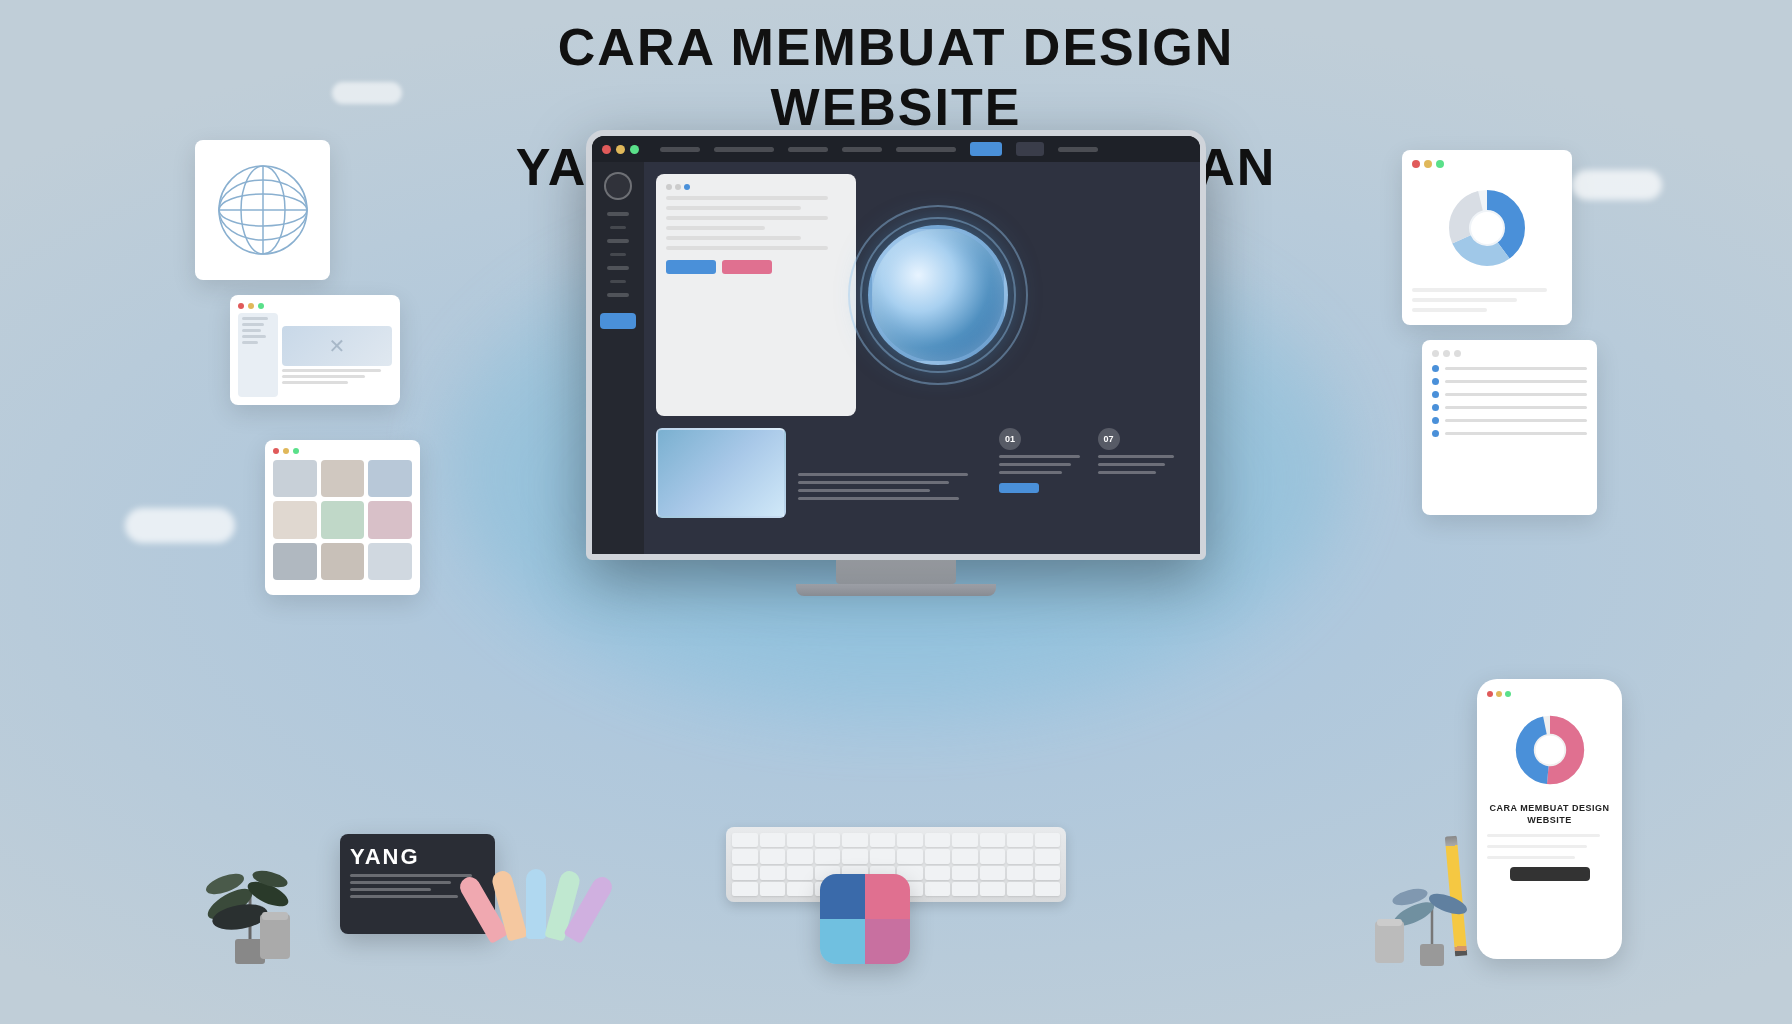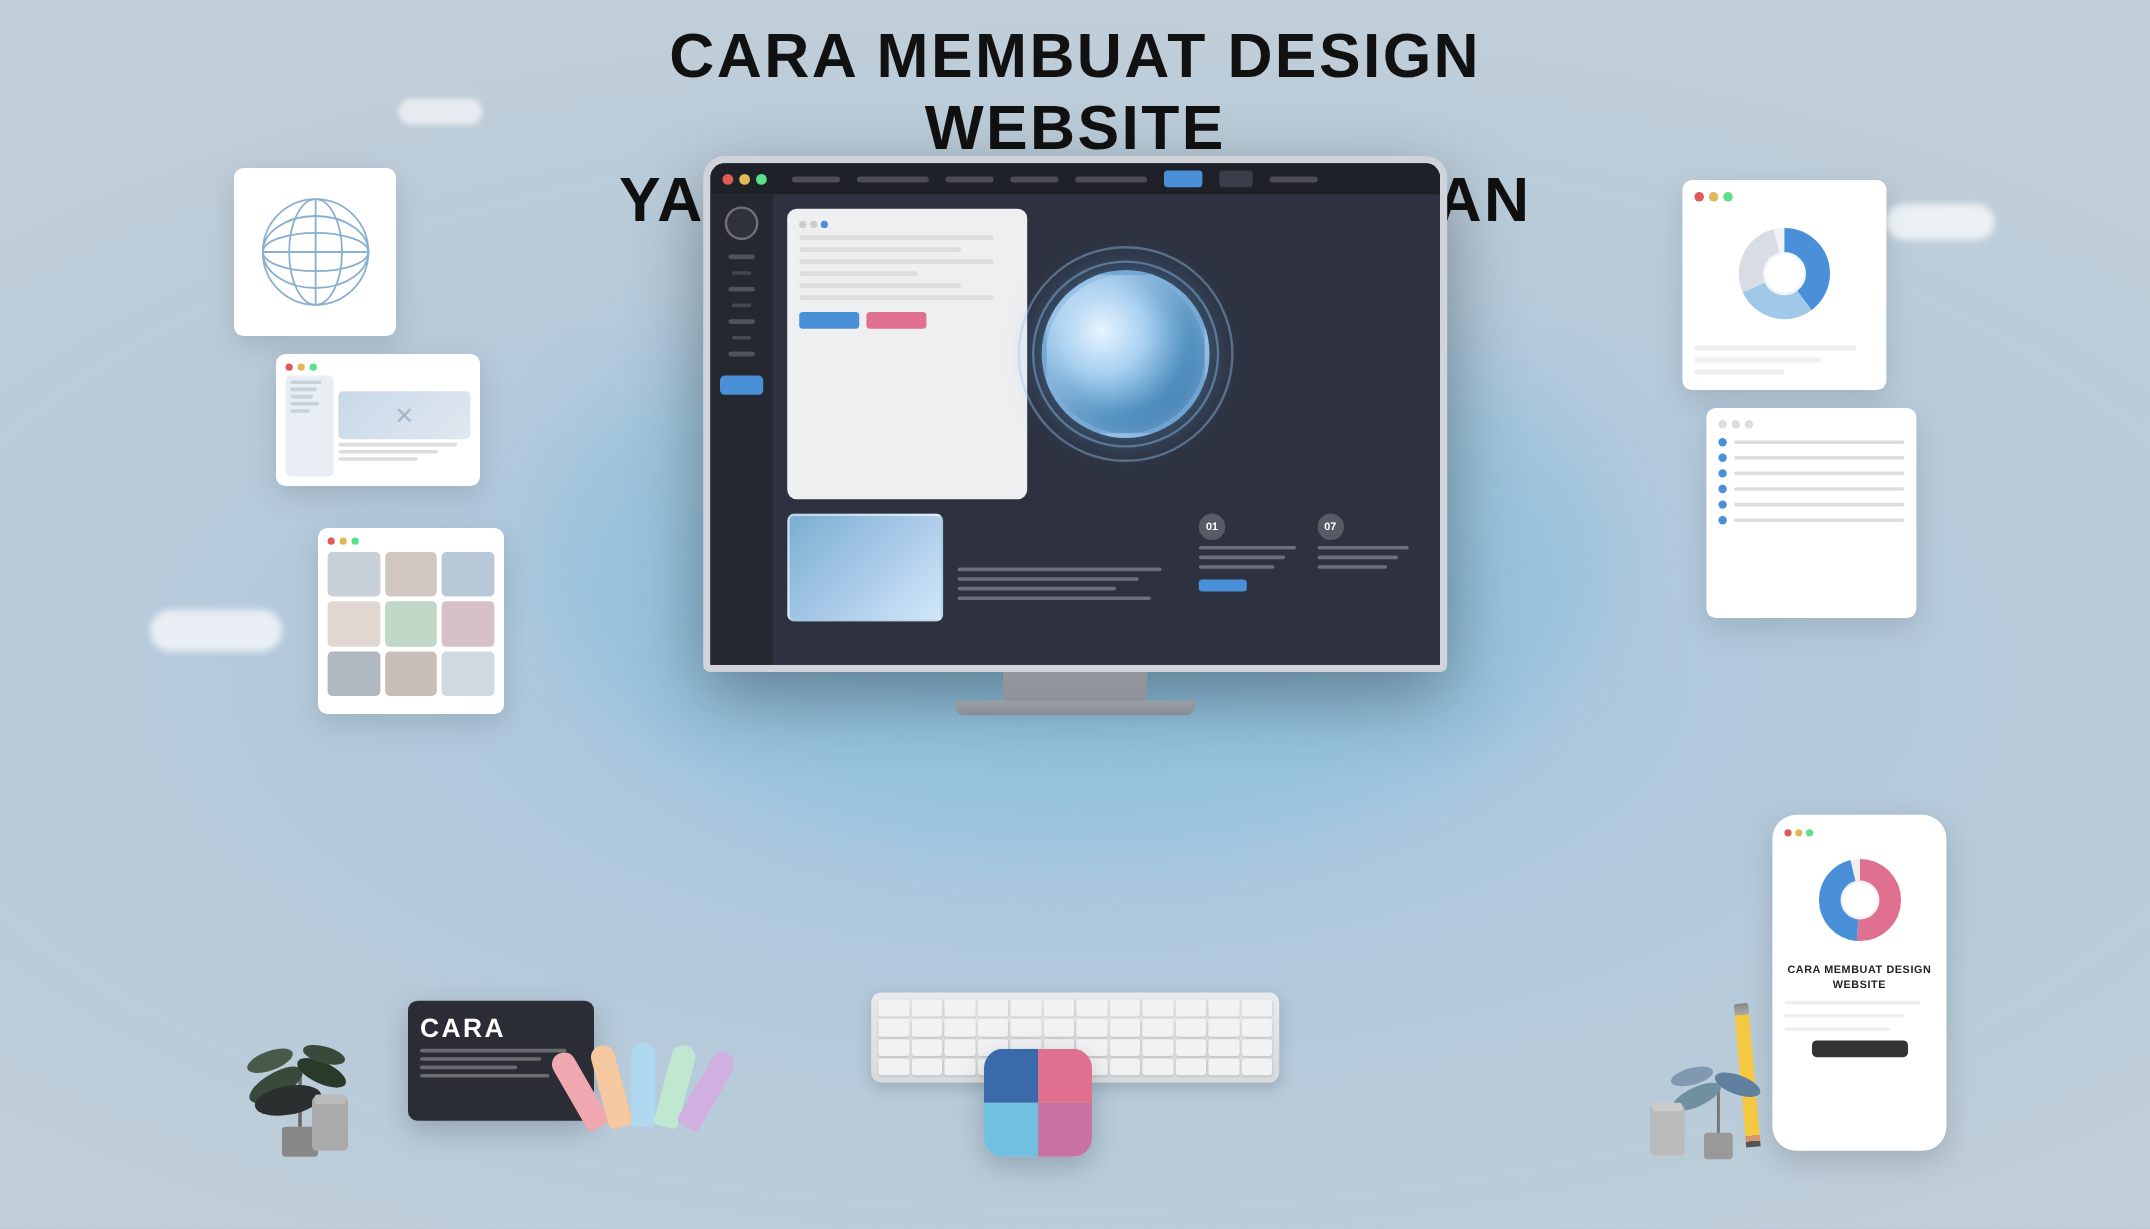--- a/index.html
+++ b/index.html
@@ -649,21 +649,21 @@
       <div class="palette-cell" style="background:#e0d8d0"></div>
       <div class="palette-cell" style="background:#c0d8c8"></div>
       <div class="palette-cell" style="background:#d8c0c8"></div>
       <div class="palette-cell" style="background:#b0b8c0"></div>
       <div class="palette-cell" style="background:#c8c0b8"></div>
       <div class="palette-cell" style="background:#d0d8e0"></div>
     </div>
   </div>
 
   <div class="float-cara-book">
-    <div class="cara-title">CARA</div>
+    <div class="cara-title">YANG</div>
     <div class="cara-line" style="width:90%"></div>
     <div class="cara-line" style="width:75%"></div>
     <div class="cara-line" style="width:60%"></div>
     <div class="cara-line" style="width:80%"></div>
   </div>
 
   <div class="float-swatches">
     <div class="swatch" style="background:#f0a8b0;left:0px;transform:rotate(-30deg)"></div>
     <div class="swatch" style="background:#f5c8a0;left:18px;transform:rotate(-15deg)"></div>
     <div class="swatch" style="background:#b0d8f0;left:36px;transform:rotate(0deg)"></div>

